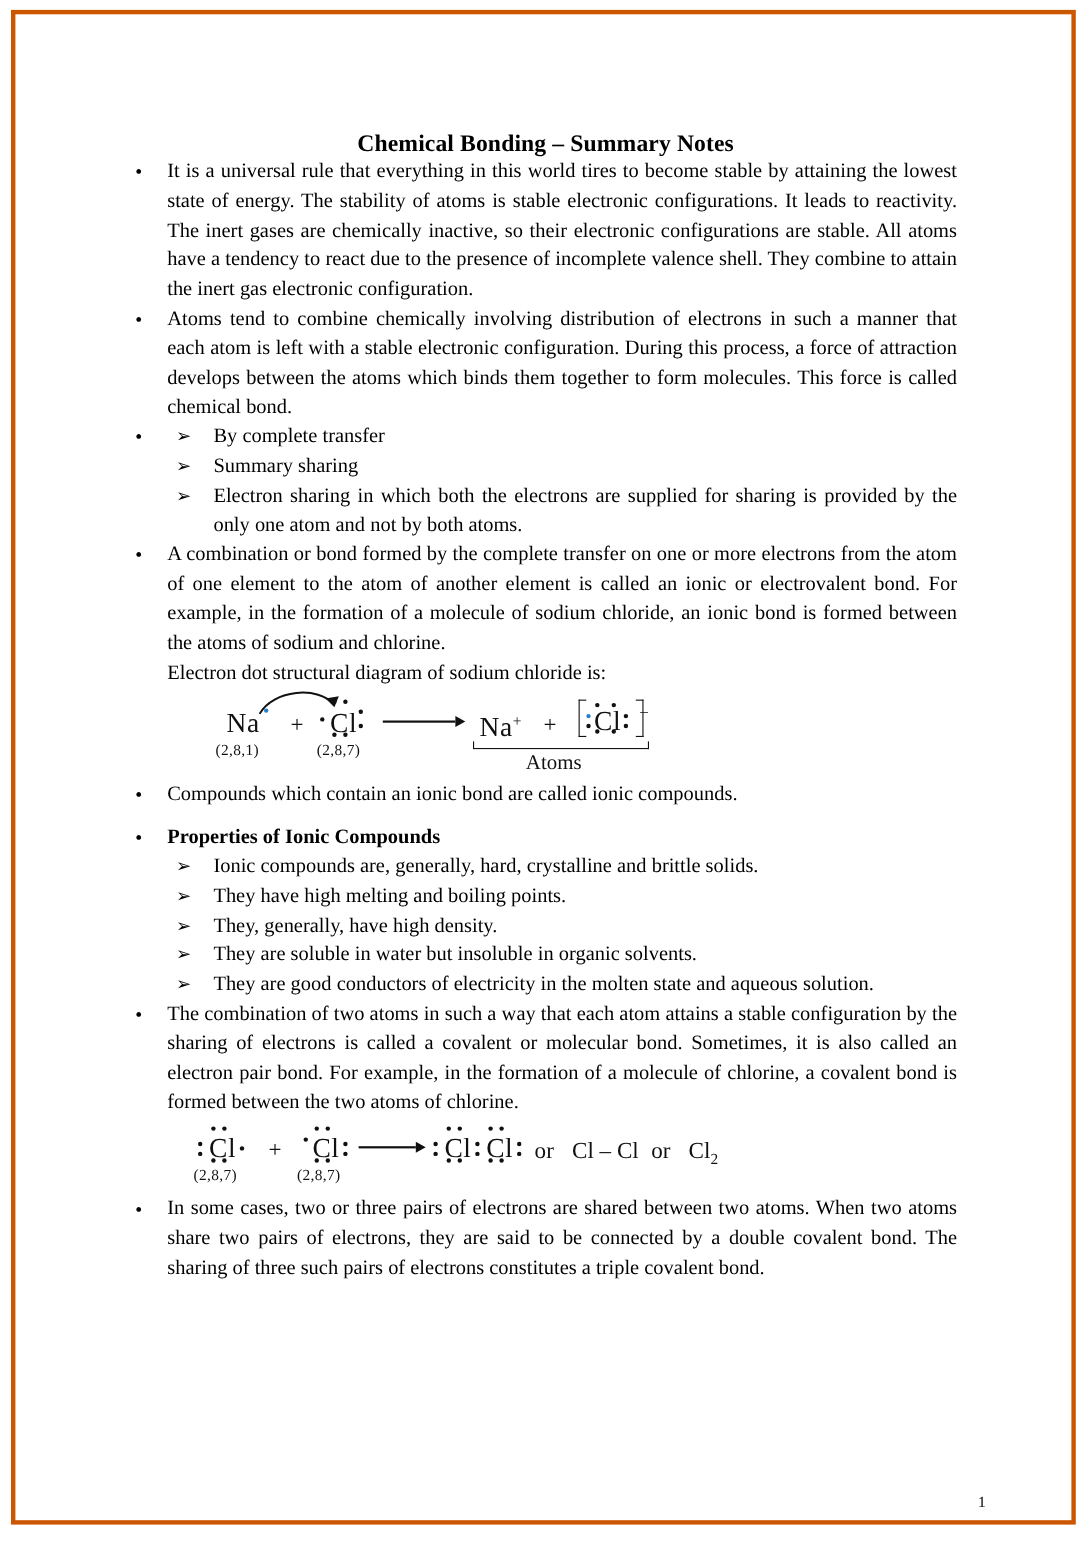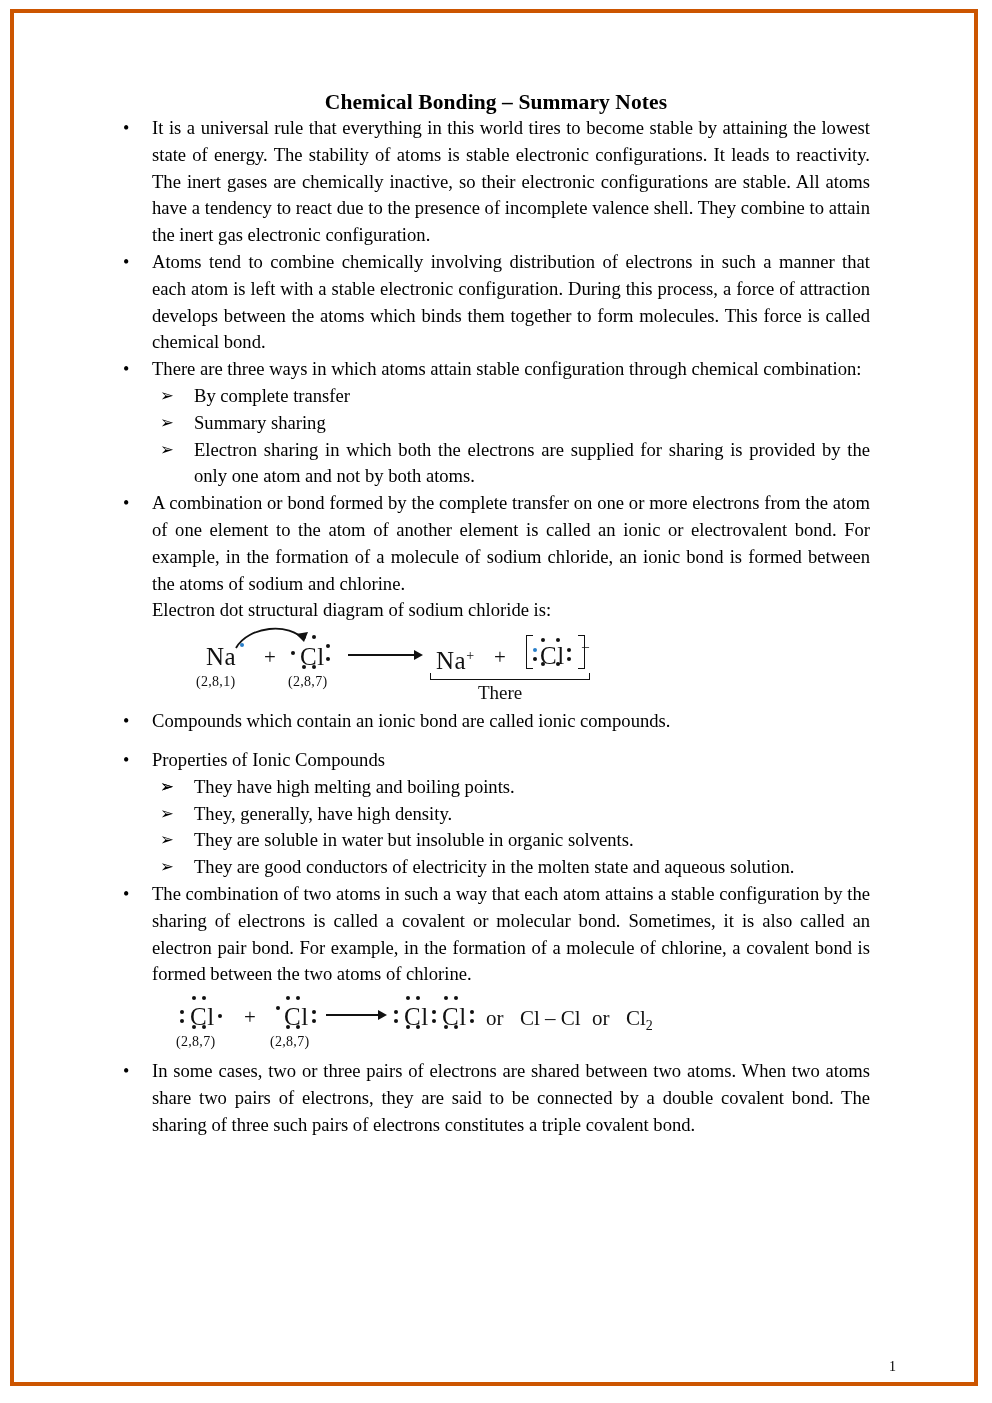--- a/index.html
+++ b/index.html
@@ -33,21 +33,21 @@
     height: 1403px;
     box-sizing: border-box;
     padding: 0;
   }
   .doc-title {
     text-align: center;
     font-size: 21.5px;
     font-weight: bold;
     letter-spacing: 0.1px;
     margin: 0;
-    padding-top: 90px;
+    padding-top: 118px;
     padding-bottom: 0;
     font-family: "Liberation Serif", "DejaVu Serif", serif;
   }
   .content {
     margin: 0;
     padding: 0 122px 0 122px;
   }
   ul.bullets {
     list-style: none;
     margin: 0;
@@ -73,21 +73,21 @@
   }
   .para {
     display: block;
     text-align: justify;
     text-justify: inter-word;
   }
   .para.nojustify {
     text-align: left;
   }
   .bold-head {
-    font-weight: normal;
+    font-weight: bold;
   }
   ul.subbullets {
     list-style: none;
     margin: 0;
     padding: 0 0 0 0;
   }
   li.subbullet {
     position: relative;
     padding-left: 42px;
     font-size: 18.6px;
@@ -228,21 +228,20 @@
         <span class="para">It is a universal rule that everything in this world tires to become stable by attaining the lowest state of energy. The stability of atoms is stable electronic configurations. It leads to reactivity. The inert gases are chemically inactive, so their electronic configurations are stable. All atoms have a tendency to react due to the presence of incomplete valence shell. They combine to attain the inert gas electronic configuration.</span>
       </li>
 
       <li class="bullet">
         <span class="bullet-dot">•</span>
         <span class="para">Atoms tend to combine chemically involving distribution of electrons in such a manner that each atom is left with a stable electronic configuration. During this process, a force of attraction develops between the atoms which binds them together to form molecules. This force is called chemical bond.</span>
       </li>
 
       <li class="bullet">
         <span class="bullet-dot">•</span>
-        <span class="para">There are three ways in which atoms attain stable configuration through chemical combination:</span>
         <ul class="subbullets">
           <li class="subbullet subtext-left">
             <span class="arrow-marker">➢</span>
             <span>By complete transfer</span>
           </li>
           <li class="subbullet subtext-left">
             <span class="arrow-marker">➢</span>
             <span>Summary sharing</span>
           </li>
           <li class="subbullet">
@@ -298,35 +297,36 @@
           <span class="dot" style="left:345px; top:27px;"></span>
           <span class="dot" style="left:353px; top:8px;"></span>
           <span class="dot" style="left:368px; top:8px;"></span>
           <span class="dot" style="left:353px; top:32px;"></span>
           <span class="dot" style="left:368px; top:32px;"></span>
           <span class="dot" style="left:379px; top:18px;"></span>
           <span class="dot" style="left:379px; top:27px;"></span>
           <span class="dg-item" style="left:394px; top:4px; font-size:14px;">–</span>
 
           <span class="underbrace" style="left:242px; top:43px; width:160px;"></span>
-          <span class="dg-item" style="left:290px; top:50px; font-size:19px;">There</span>
+          <span class="dg-item" style="left:290px; top:50px; font-size:19px;">Atoms</span>
         </div>
       </li>
 
       <li class="bullet">
         <span class="bullet-dot">•</span>
         <span class="para nojustify">Compounds which contain an ionic bond are called ionic compounds.</span>
       </li>
 
       <li class="bullet" style="margin-top:12px;">
         <span class="bullet-dot">•</span>
         <span class="para nojustify bold-head">Properties of Ionic Compounds</span>
         <ul class="subbullets">
           <li class="subbullet subtext-left">
             <span class="arrow-marker">➢</span>
+            <span>Ionic compounds are, generally, hard, crystalline and brittle solids.</span>
           </li>
           <li class="subbullet subtext-left">
             <span class="arrow-marker">➢</span>
             <span>They have high melting and boiling points.</span>
           </li>
           <li class="subbullet subtext-left">
             <span class="arrow-marker">➢</span>
             <span>They, generally, have high density.</span>
           </li>
           <li class="subbullet subtext-left">

